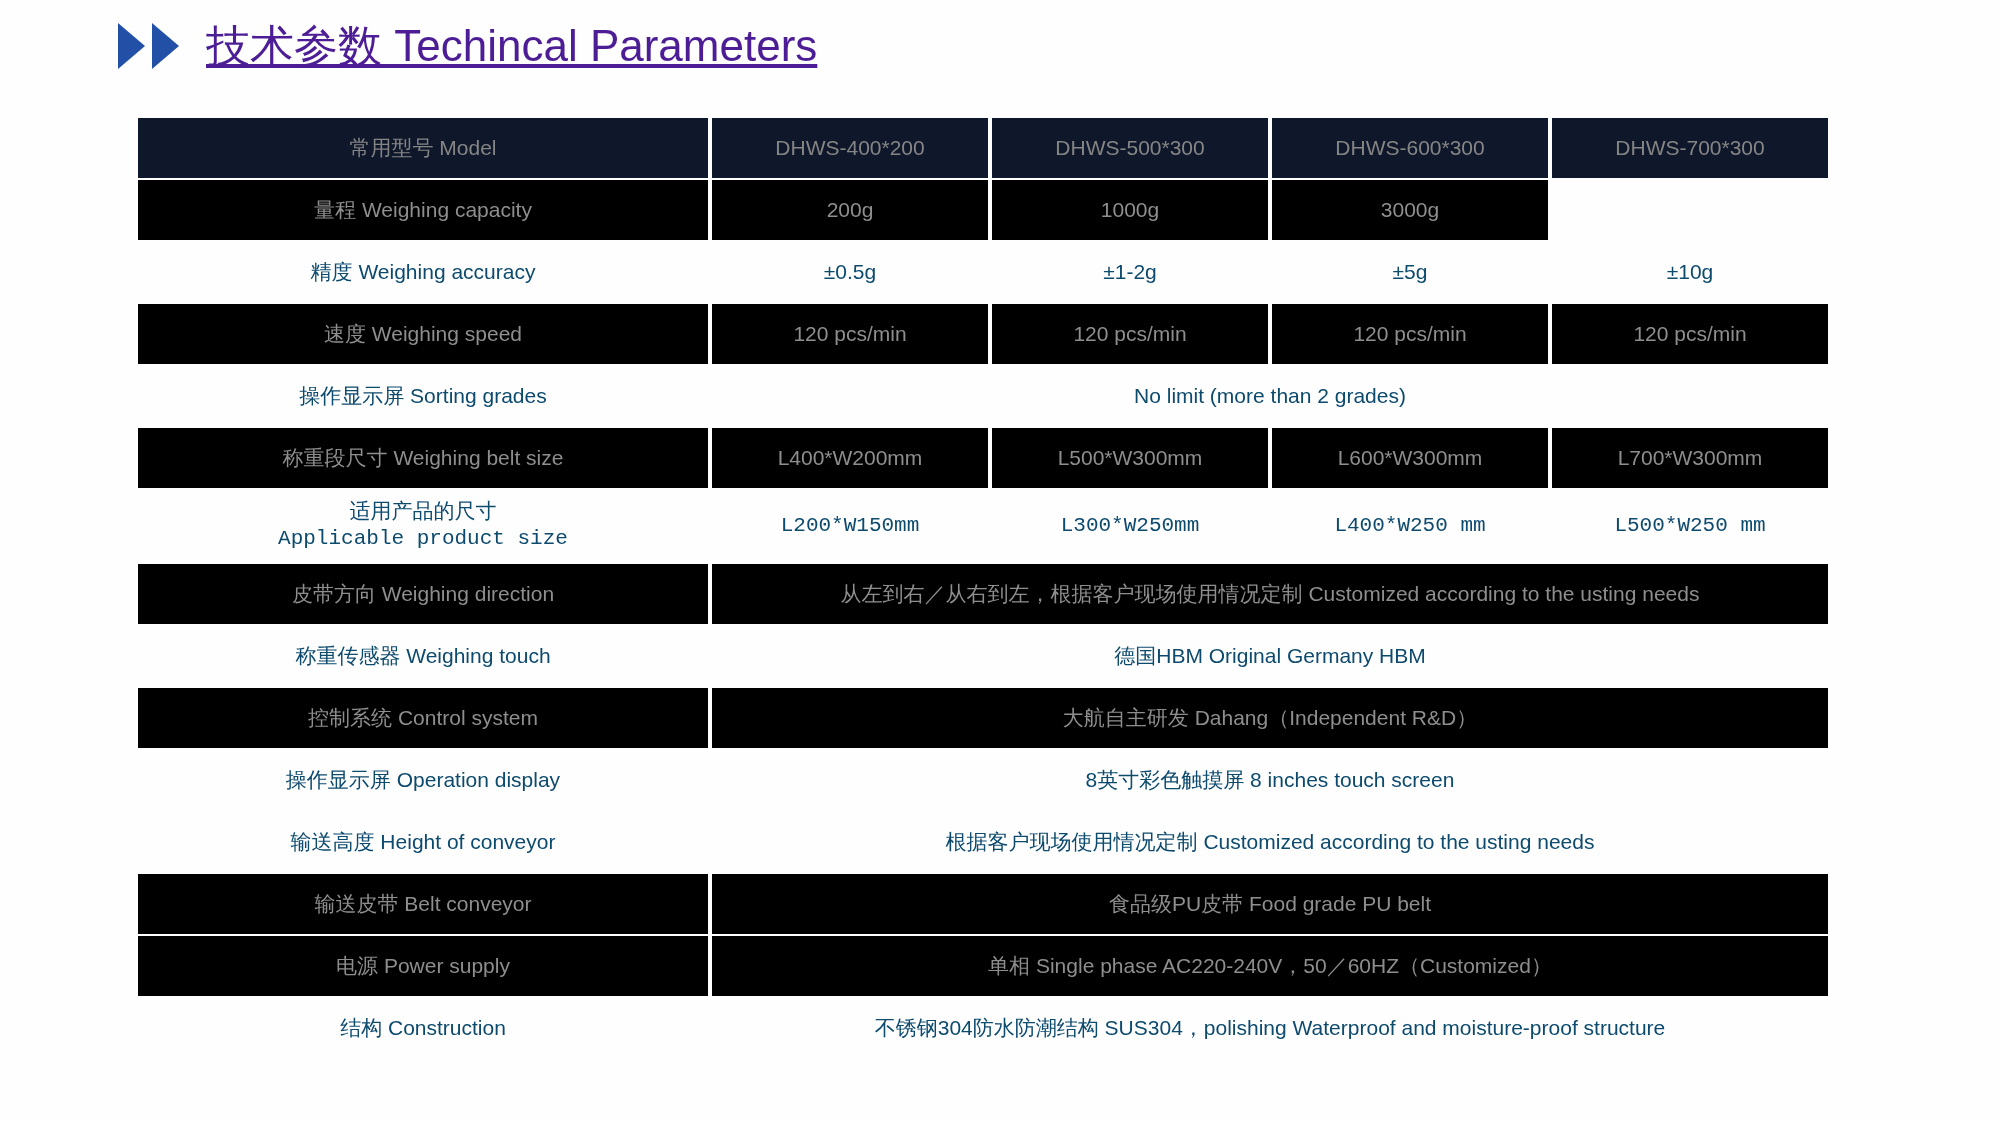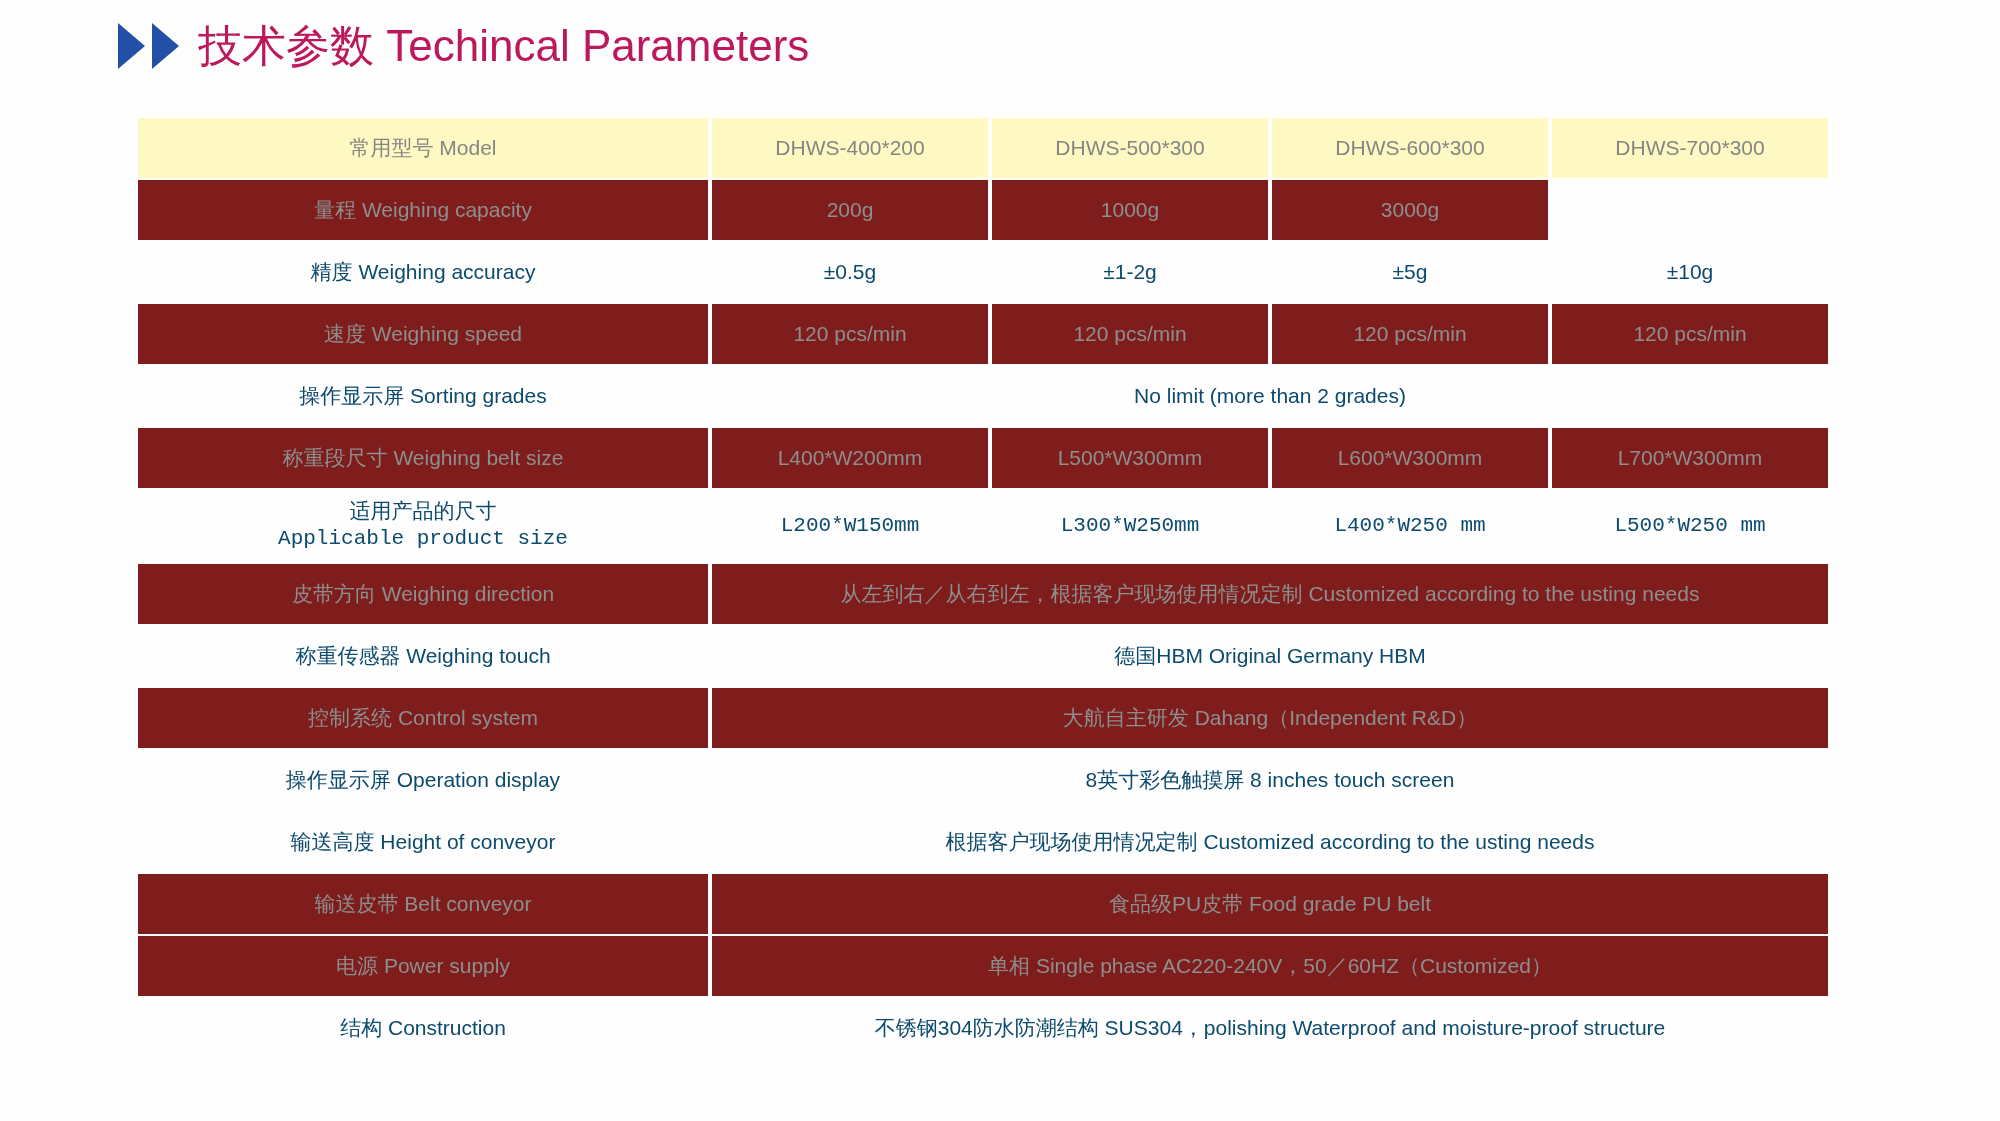--- a/index.html
+++ b/index.html
@@ -19,26 +19,27 @@
   }
   .arrows { display: flex; align-items: center; }
   .arrow {
     width: 0; height: 0;
     border-top: 23px solid transparent;
     border-bottom: 23px solid transparent;
     border-left: 27px solid #2150a6;
     margin-right: 7px;
   }
   .title {
-    margin: 0 0 0 12px;
+    margin: 0 0 0 20px;
     font-size: 44px;
     font-weight: 400;
-    color: #be185d;
+    color: #4c1d95;
     line-height: 1.1;
     white-space: nowrap;
+    text-decoration: underline;
   }
 
   
   .table {
     position: absolute; left: 138px; top: 118px;
     width: 1690px;
     display: flex; flex-direction: column;
     row-gap: 2px;
   }
   .row {
@@ -50,22 +51,22 @@
   .row.tall { height: 72px; font-family: Liberation Mono, monospace; }
   .cell {
     display: flex; align-items: center; justify-content: center;
     font-size: 21px;
     text-align: center;
     line-height: 26px;
     padding: 0 8px;
   }
   .span-cell { grid-column: 2 / 6; }
 
-  .shade-light .cell { background: #fef9c3; color: #858585; }
-  .shade-gray  .cell { background: #7f1d1d; color: #8e8e8e; }
+  .shade-light .cell { background: #0f172a; color: #858585; }
+  .shade-gray  .cell { background: #000000; color: #8e8e8e; }
   .shade-white .cell { background: transparent; color: #0c4a6e; }
 </style>
 </head>
 <body>
 
 <div class="page">
 
   <div class="header">
     <span class="arrows">
       <span class="arrow"></span>

